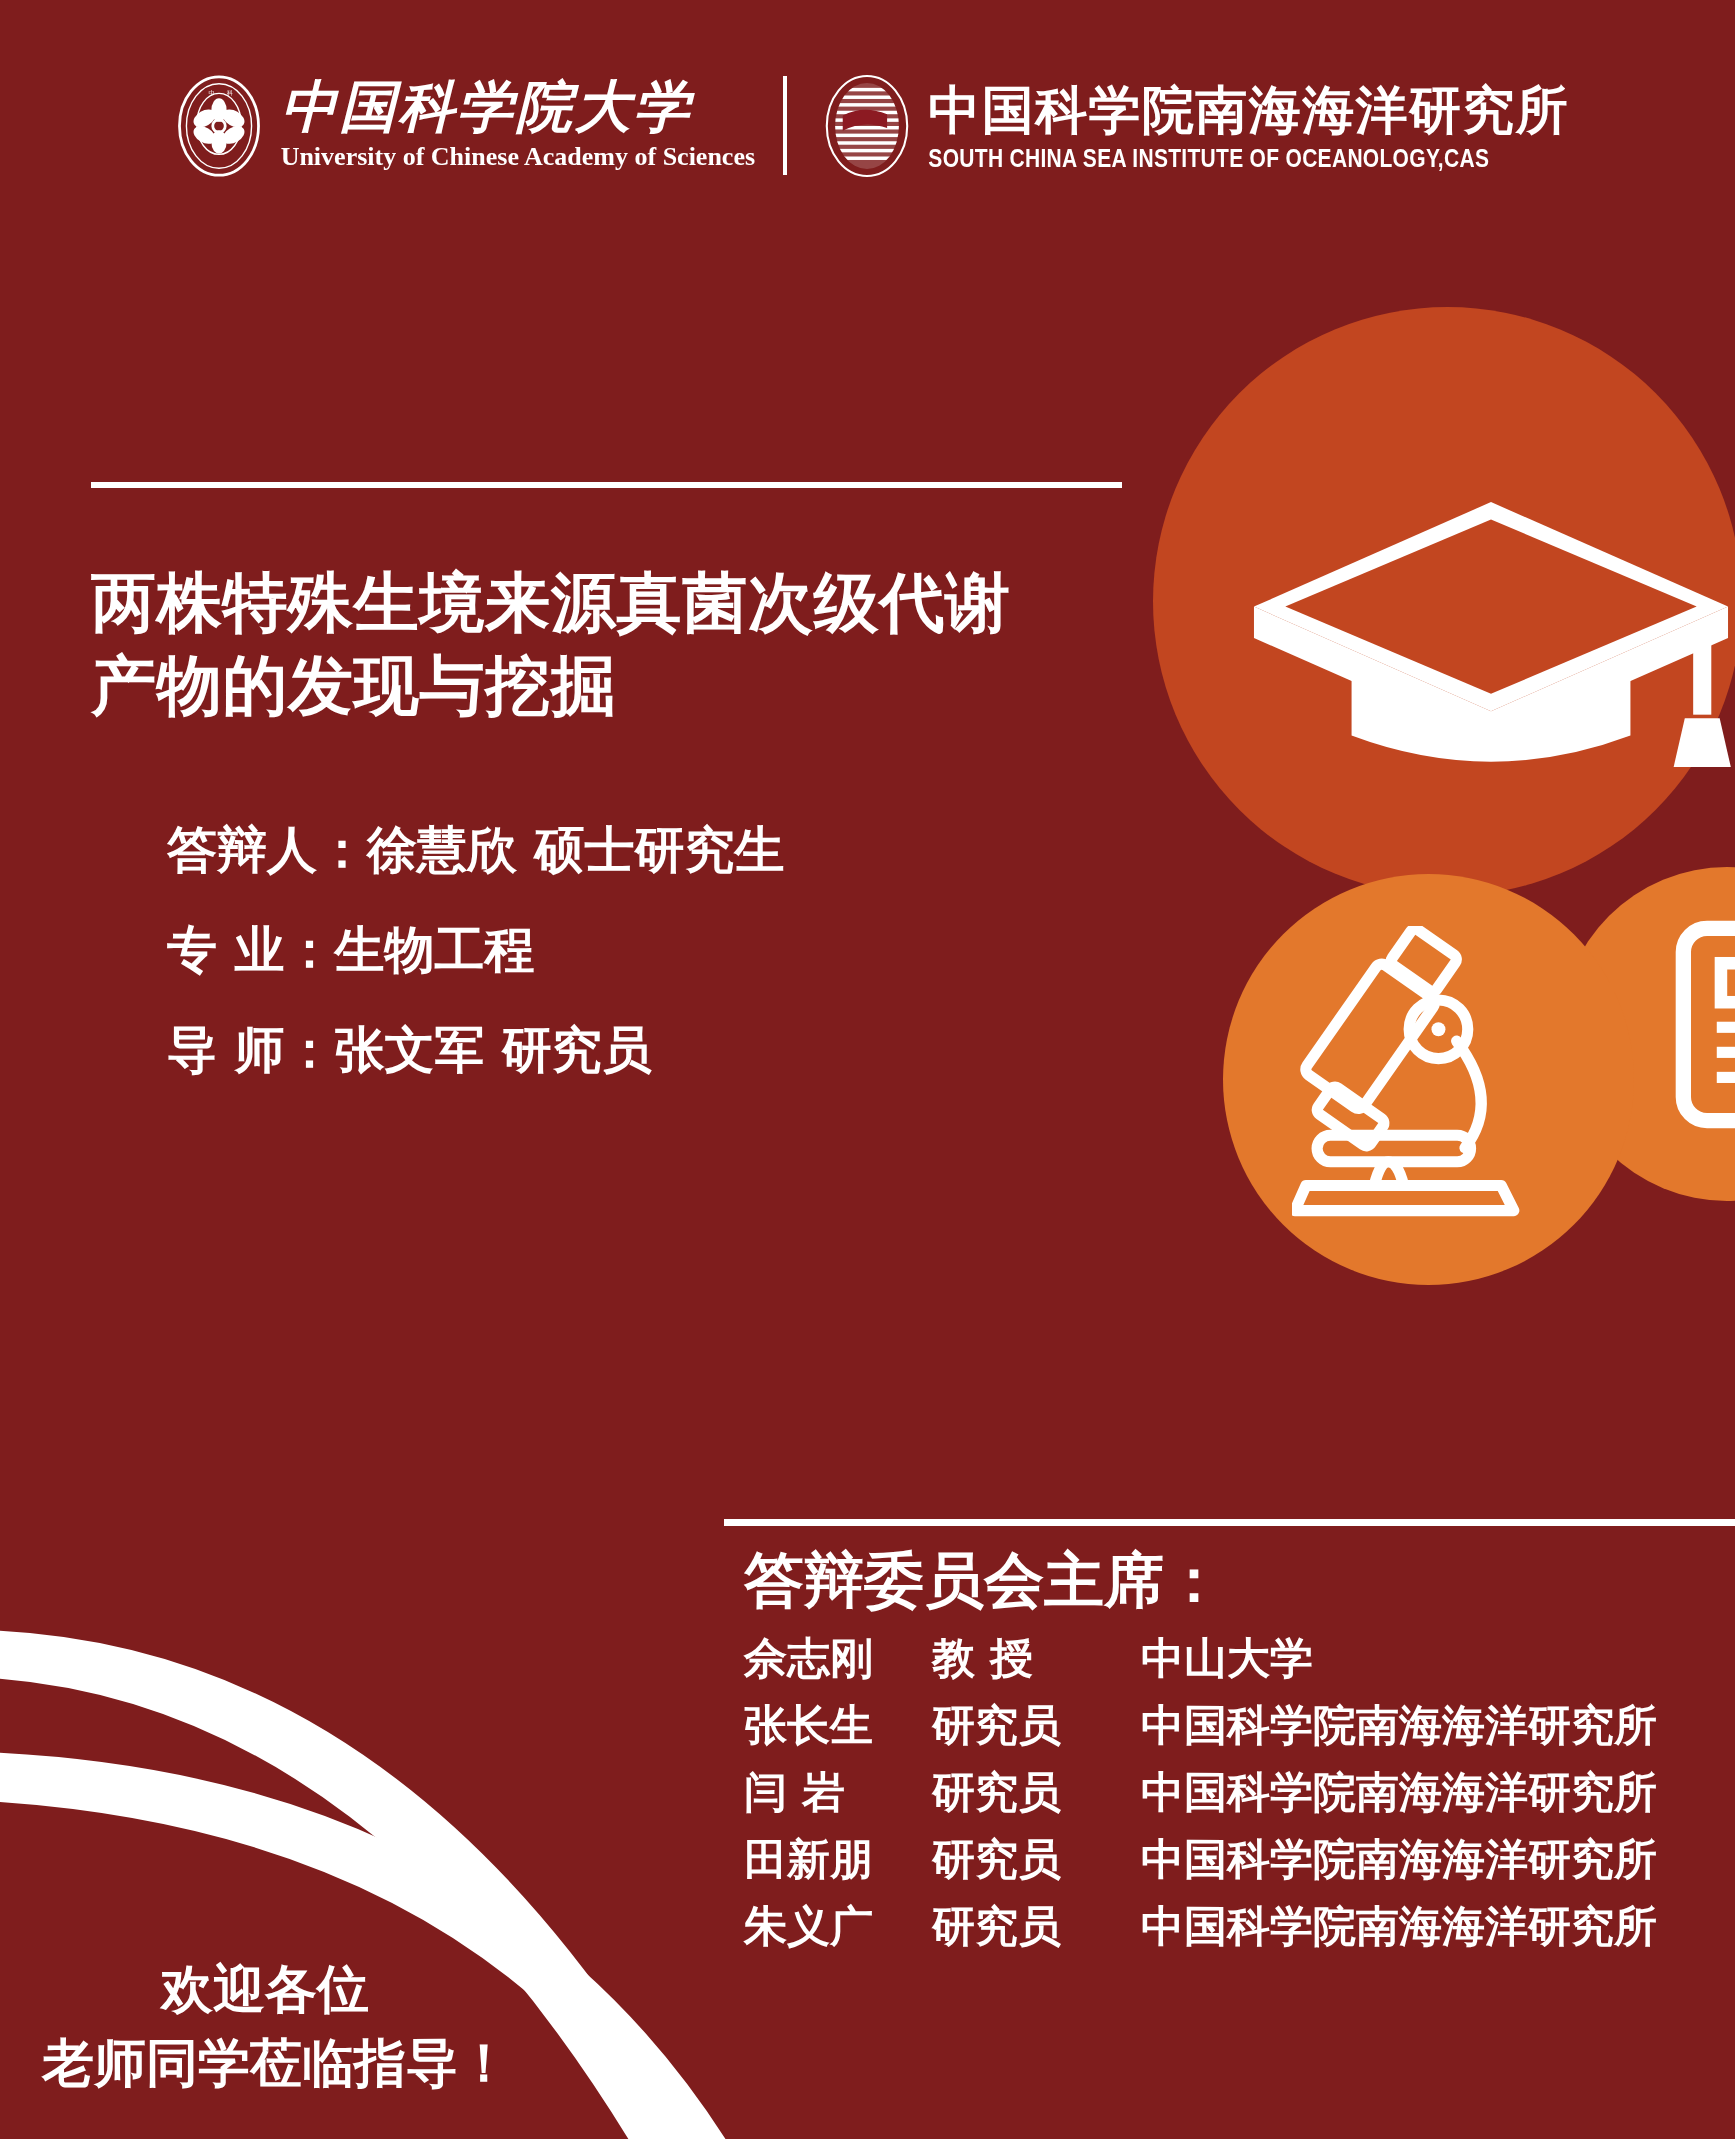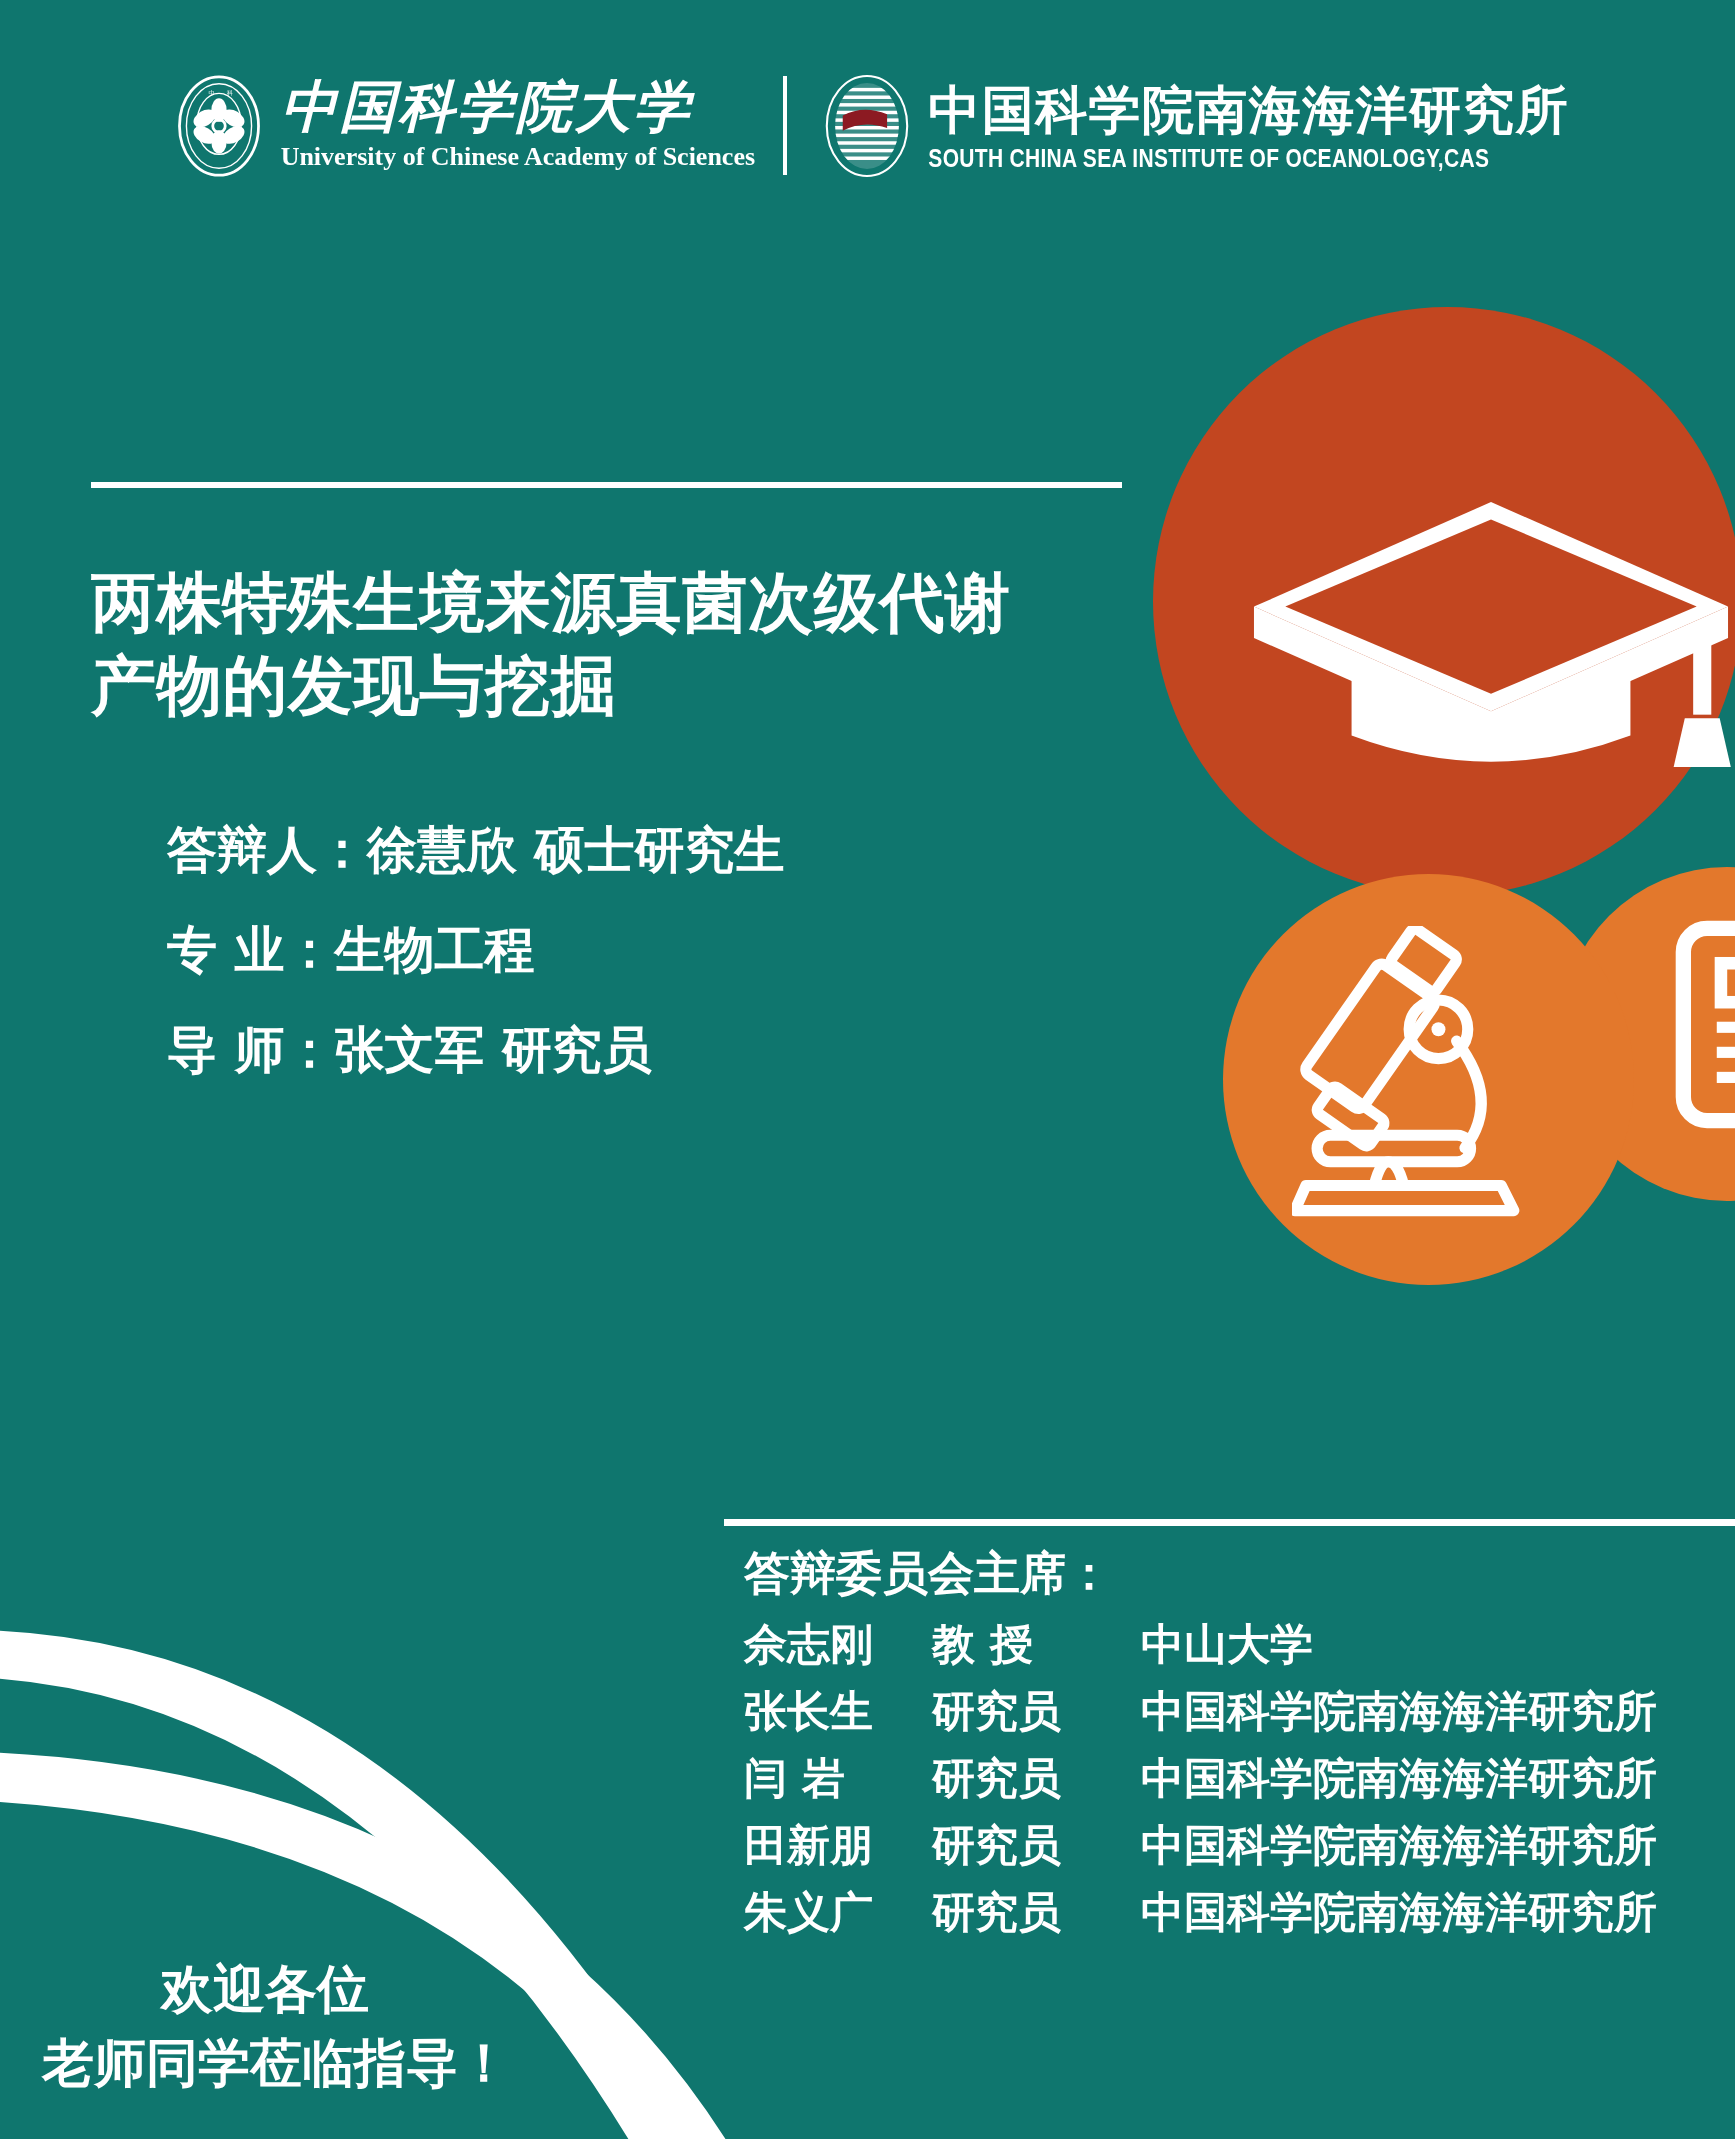--- a/index.html
+++ b/index.html
@@ -5,21 +5,21 @@
 <style>
   html, body {
     margin: 0;
     padding: 0;
     background: #555;
   }
   #poster {
     position: relative;
     width: 1736px;
     height: 2140px;
-    background: #0f766e;
+    background: #7f1d1d;
     overflow: hidden;
     font-family: "Liberation Sans", "DejaVu Sans", sans-serif;
     color: #ffffff;
   }
 
   
   .deco { position: absolute; }
 
   #circle-dark-orange {
     left: 1153px; top: 307px;
@@ -211,21 +211,21 @@
     background: #ffffff;
     z-index: 10;
   }
   #committee-block {
     position: absolute;
     left: 744px; top: 1550px;
     z-index: 10;
     width: 992px;
   }
   .committee-heading {
-    font-size: 46px;
+    font-size: 60px;
     font-weight: 700;
     line-height: 1.0;
     margin-bottom: 26.5px;
     white-space: nowrap;
     font-family: "DejaVu Sans", sans-serif;
   }
   .committee-heading.second { margin-top: 25px; }
   .committee-row {
     display: flex;
     align-items: baseline;

